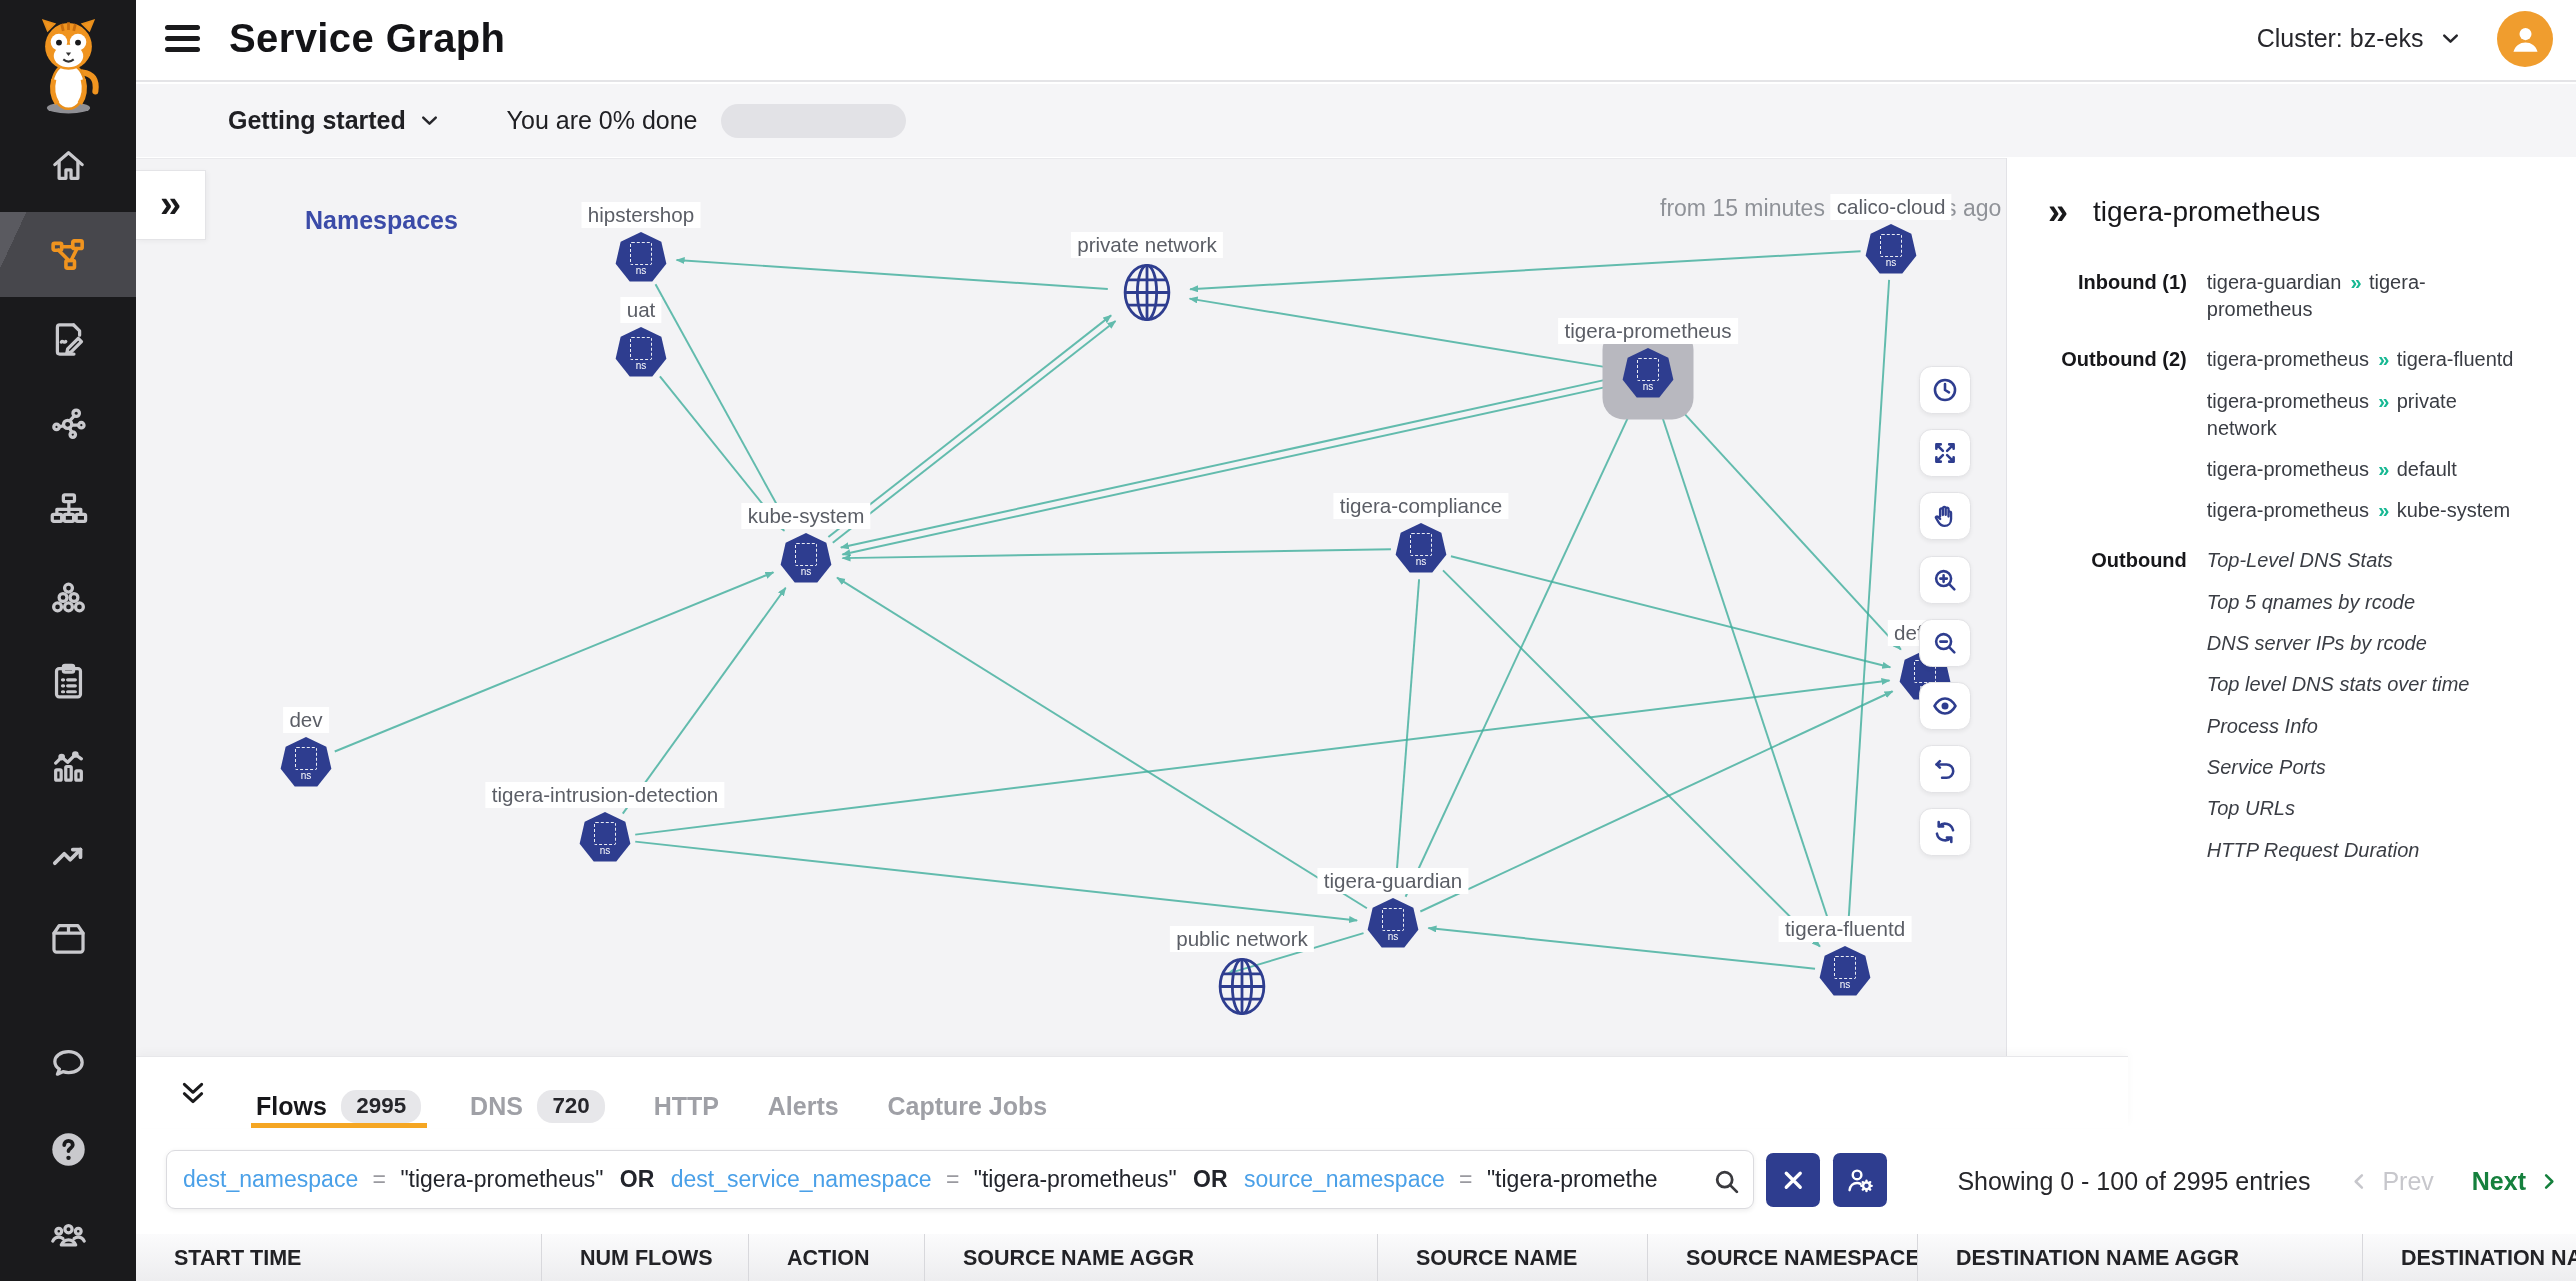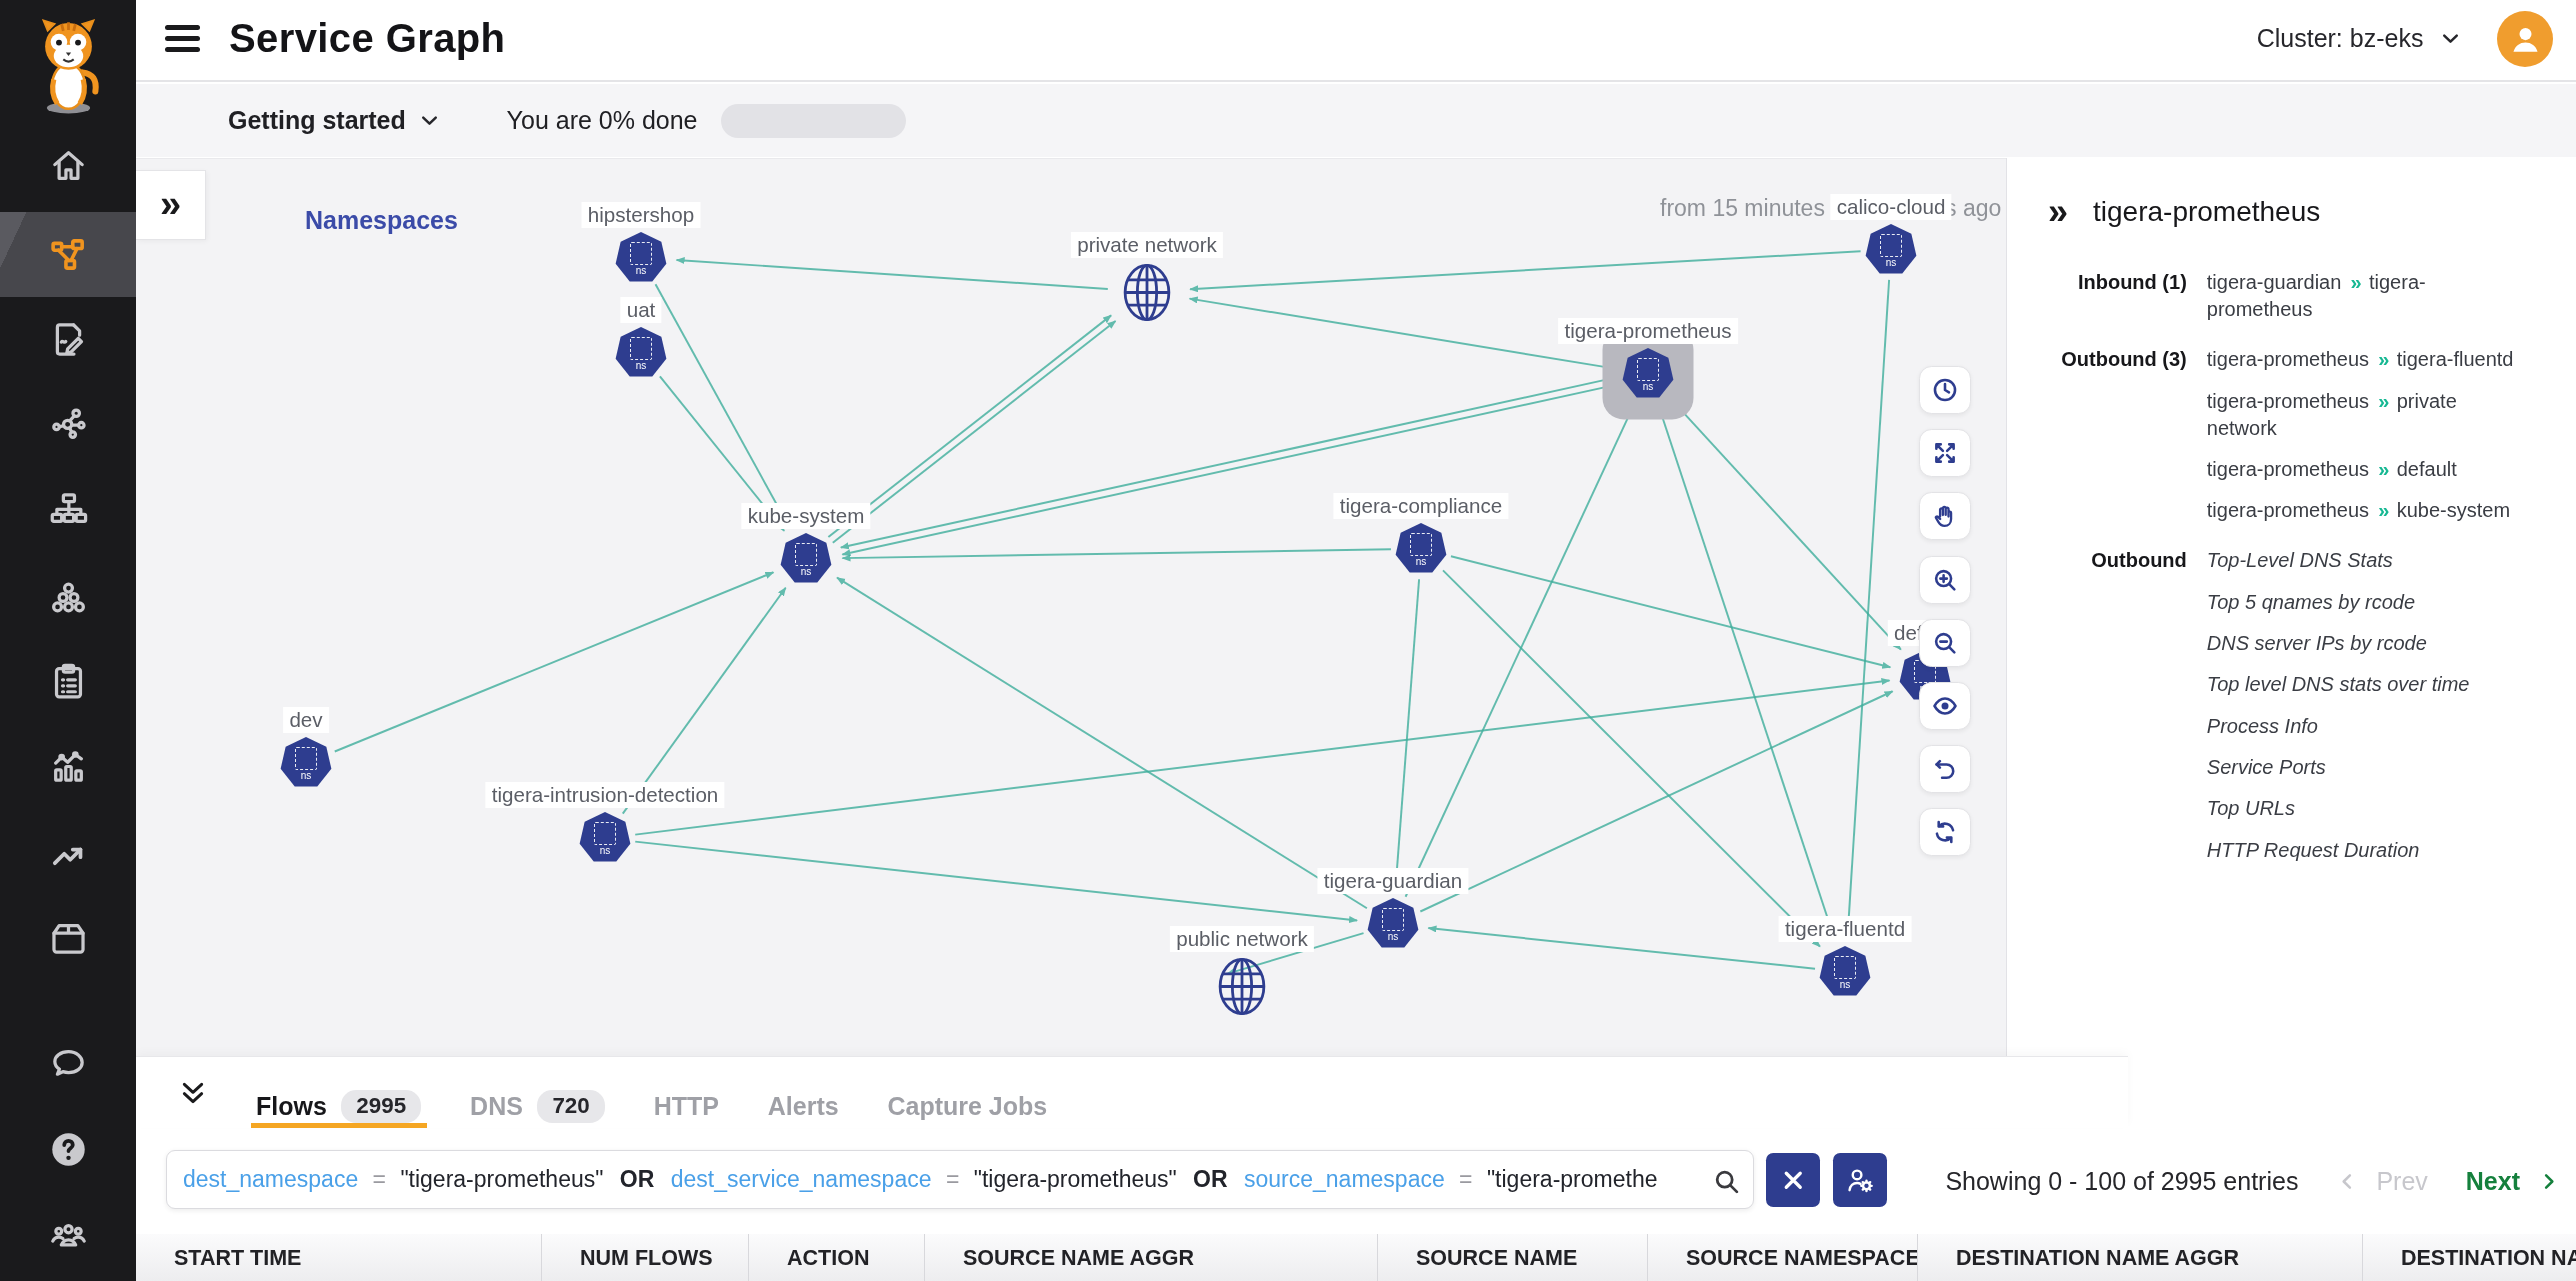--- a/index.html
+++ b/index.html
@@ -84,21 +84,21 @@
   .q-op { color:#9a9aa0; margin:0 8px; }
   .q-val { color:#22242b; }
   .q-bool { color:#22242b; font-weight:700; margin:0 10px; }
   .search-mag { position:absolute; right:12.5px; top:15.2px; width:29px; height:29px; color:#3a3a3e; }
   .icon-btn { position:absolute; top:25px; width:54px; height:54px; background:#2e3d8f; border-radius:7.2px; display:flex; align-items:center; justify-content:center; color:#fff; cursor:pointer; }
   .icon-btn svg { width:30.5px; height:30.5px; }
   .btn-clear { left:1630px; }
   .btn-usergear { left:1697px; }
   .pagination { position:absolute; right:16px; top:0; height:106px; display:flex; align-items:center; gap:38px; }
   .showing { font-size:25px; color:#26262a; }
-  .pg { display:flex; align-items:center; gap:17px; cursor:pointer; }
+  .pg { display:flex; align-items:center; gap:11px; cursor:pointer; }
   .pg svg { width:23px; height:23px; }
   .pg-prev { color:#c7c7cc; font-size:25px; }
   .pg-next { color:#15803d; font-size:25px; font-weight:700; }
 
   
   .table-header { position:absolute; left:136px; top:1233px; width:2440px; height:48px; background:linear-gradient(180deg,#fbfbfc,#ededef); border-top:1.8px solid #dfdfe3; display:flex; }
   .th { flex-shrink:0; padding:11.7px 0 0 38px; font-size:21.5px; font-weight:700; color:#222226; border-left:1.8px solid #d8d8dc; white-space:nowrap; overflow:hidden; }
   .th:first-child { border-left:none; }
 </style>
 </head>
@@ -449,21 +449,21 @@
         <span class="dp-title">tigera-prometheus</span>
       </div>
       <div class="dp-body">
         <div class="dp-row">
           <div class="dp-label">Inbound (1)</div>
           <div class="dp-values" id="inbound-values">
               <div class="conn"><span>tigera-guardian</span> <span class="arrow">»</span> <span>tigera-prometheus</span></div>
             </div>
         </div>
         <div class="dp-row">
-          <div class="dp-label">Outbound (3)</div>
+          <div class="dp-label">Outbound (2)</div>
           <div class="dp-values" id="outbound-values">
               <div class="conn"><span>tigera-prometheus</span> <span class="arrow">»</span> <span>tigera-fluentd</span></div>
               <div class="conn"><span>tigera-prometheus</span> <span class="arrow">»</span> <span>private network</span></div>
               <div class="conn"><span>tigera-prometheus</span> <span class="arrow">»</span> <span>default</span></div>
               <div class="conn"><span>tigera-prometheus</span> <span class="arrow">»</span> <span>kube-system</span></div>
             </div>
         </div>
         <div class="dp-row">
           <div class="dp-label">Outbound</div>
           <div class="dp-values" id="insights-values">

